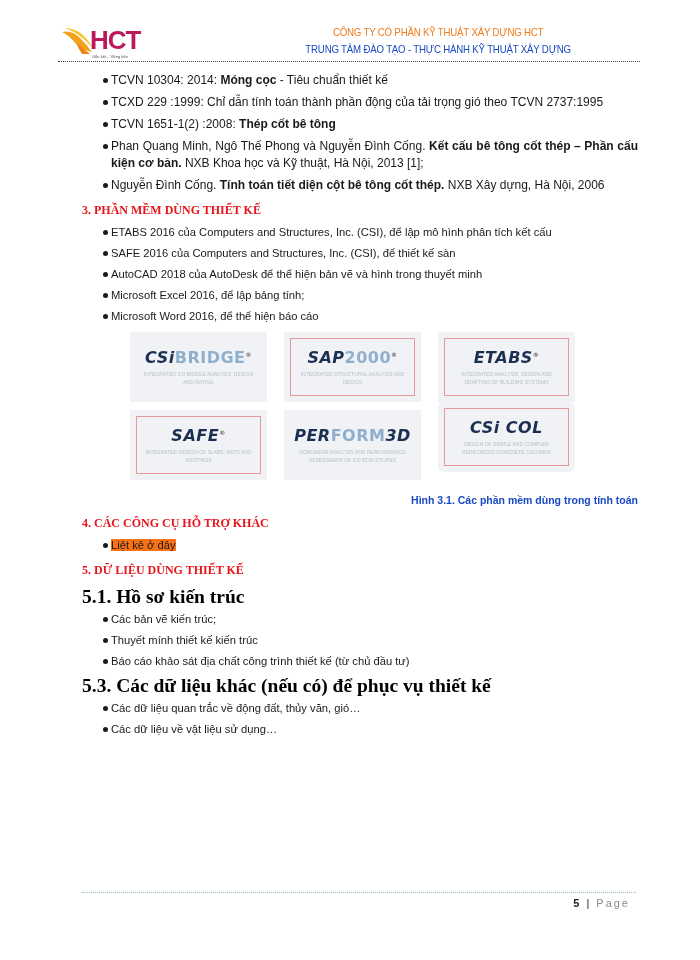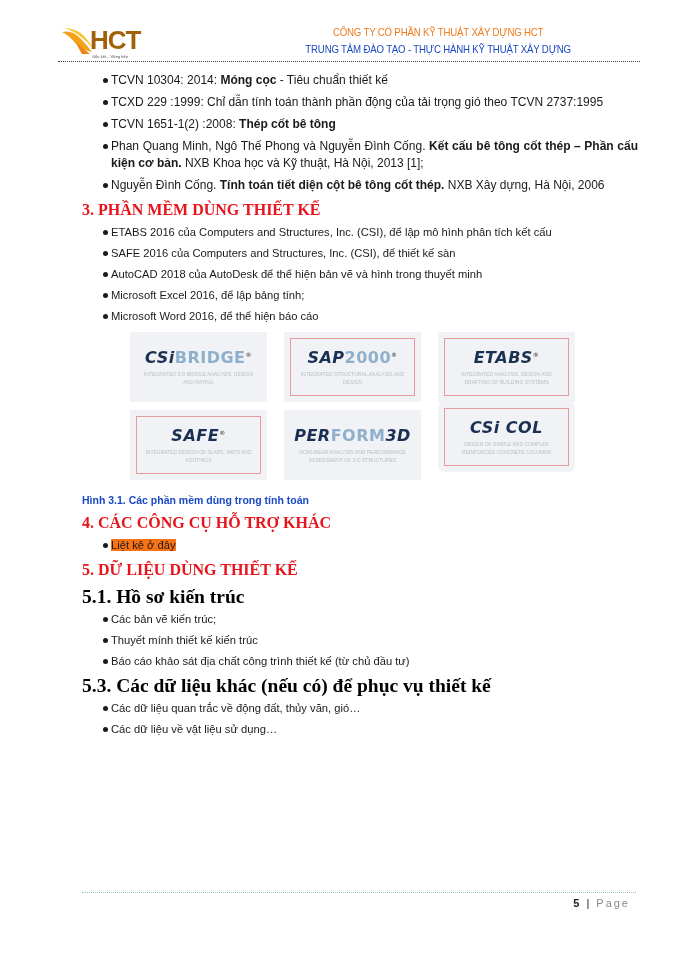--- a/index.html
+++ b/index.html
@@ -3,48 +3,48 @@
 <meta charset="utf-8">
 <style>
   * { box-sizing: border-box; margin: 0; padding: 0; }
   html, body { width: 700px; height: 960px; background: #ffffff; overflow: hidden; }
   body { position: relative; font-family: "Liberation Sans", "DejaVu Sans", sans-serif; color: #1a1a1a; }
 
   
   .header { position: absolute; left: 58px; top: 22px; width: 582px; height: 40px; border-bottom: 1px dotted #444; }
   .logo { position: absolute; left: 4px; top: 2px; width: 80px; height: 34px; }
   .logo-swoosh { position: absolute; left: 0; top: 4px; width: 34px; height: 26px; }
-  .logo-text { position: absolute; left: 28px; top: 2px; font-family: "Liberation Sans", sans-serif; font-weight: bold; font-size: 26px; color: #a16207; letter-spacing: -1px; line-height: 28px; }
+  .logo-text { position: absolute; left: 28px; top: 2px; font-family: "Liberation Sans", sans-serif; font-weight: bold; font-size: 26px; color: #be185d; letter-spacing: -1px; line-height: 28px; }
   .logo-tag { position: absolute; left: 30px; top: 30px; font-size: 4px; color: #555; white-space: nowrap; }
   .header-titles { position: absolute; left: 180px; top: 2px; width: 400px; text-align: center; font-family: "Liberation Sans", sans-serif; font-size: 10.5px; line-height: 17px; letter-spacing: -0.2px; transform: scaleX(0.92); transform-origin: left top; width: 435px; }
   .header-line1 { color: #f07b1c; }
   .header-line2 { color: #1a49c4; }
 
   
   .content { position: absolute; left: 82px; top: 72px; width: 556px; }
   ul.bullets { list-style: none; }
   ul.bullets li { position: relative; padding-left: 29px; font-size: 12px; line-height: 17px; margin-bottom: 5px; text-align: justify; }
   ul.bullets li::before { content: ""; position: absolute; left: 21px; top: 6px; width: 5px; height: 5px; background: #1a1a1a; border-radius: 50%; }
   ul.bullets.compact li { font-size: 11.2px; margin-bottom: 4px; }
   ul.bullets li .b { font-weight: bold; }
-  .sec-red { font-family: "Liberation Serif", serif; font-weight: bold; color: #e8141b; font-size: 16px; line-height: 22px; margin: 5px 0 3px 0; }
+  .sec-red { font-family: "Liberation Serif", serif; font-weight: bold; color: #e8141b; font-size: 12px; line-height: 22px; margin: 5px 0 3px 0; }
   .sec-green { font-family: "Liberation Serif", serif; font-weight: bold; color: #000000; font-size: 19.5px; line-height: 24px; margin: 4px 0 2px 0; }
   .hl { background: #f97316; }
 
   
   .figure { margin: 7px 0 0 40px; width: 470px; height: 155px; position: relative; }
   .tile { position: absolute; width: 137px; height: 70px; background: #f0f2f5;
           background-image: radial-gradient(#dfe3e8 0.6px, transparent 0.7px); background-size: 2px 2px; }
   .tile.framed::after { content: ""; position: absolute; left: 6px; top: 6px; right: 6px; bottom: 6px; border: 1px solid #e79a9a; }
   .tile-logo { position: absolute; left: 0; right: 0; top: 16px; text-align: center; font-family: "DejaVu Sans", sans-serif; font-weight: bold; font-style: italic; font-size: 16px; color: #1b2f52; letter-spacing: 0.5px; }
   .tile-logo .light { color: #8fb0cc; font-style: normal; }
   .tile-logo sup { font-size: 6px; color: #666; }
   .tile-desc { position: absolute; left: 10px; right: 10px; top: 38px; text-align: center; font-size: 5px; line-height: 8px; color: #b9c0c9; text-transform: uppercase; }
 
-  .caption { text-align: left; font-size: 10.5px; font-weight: bold; color: #1a49c4; margin: 6px 0 0 0; line-height: 14px; }
+  .caption { text-align: right; font-size: 10.5px; font-weight: bold; color: #1a49c4; margin: 6px 0 0 0; line-height: 14px; }
 
   
   .footer-line { position: absolute; left: 82px; top: 892px; width: 554px; border-top: 1px dotted #9dc3a7; }
   .footer { position: absolute; right: 70px; top: 897px; font-size: 11px; color: #444; letter-spacing: 2px; margin-left: 16px; }
   .footer .num { font-weight: bold; color: #222; }
   .footer .sep { color: #222; }
   .footer .pg { color: #8a8a8a; }
 </style>
 </head>
 <body>

